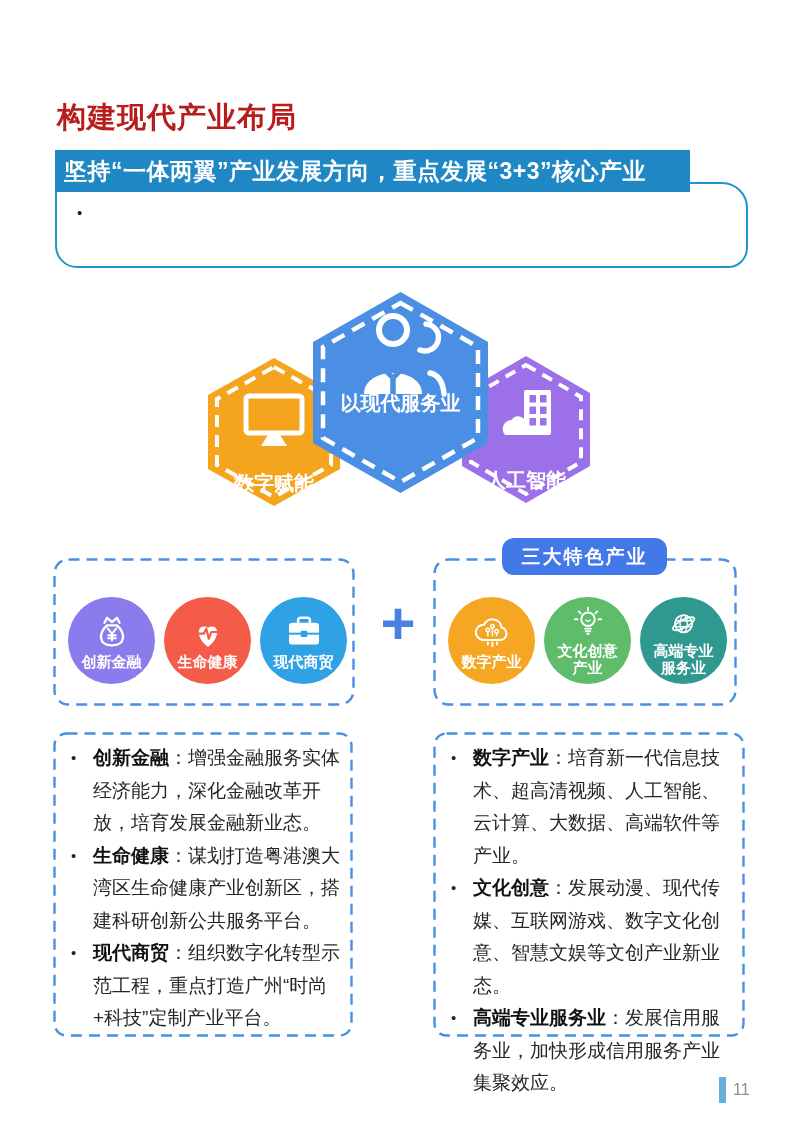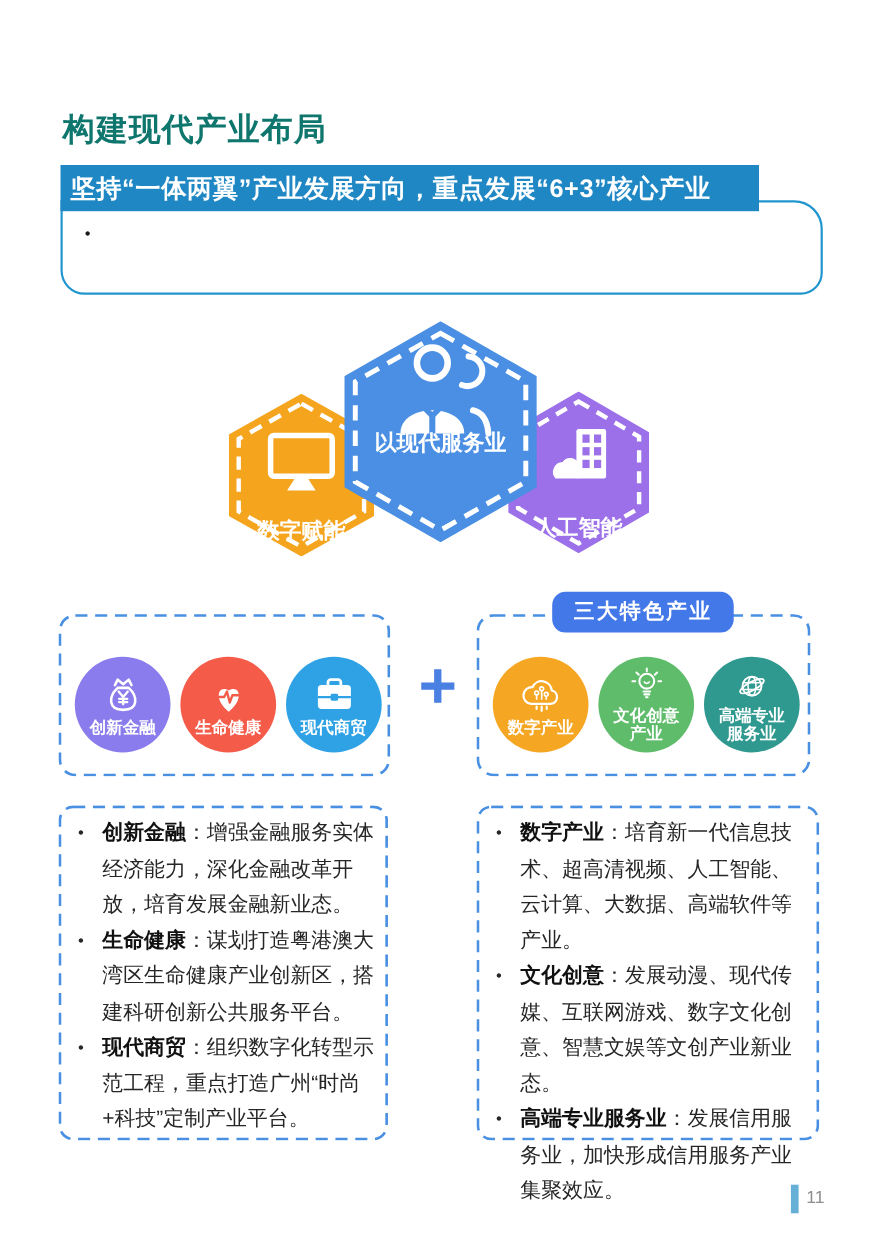--- a/index.html
+++ b/index.html
@@ -5,21 +5,21 @@
   * { margin:0; padding:0; box-sizing:border-box; }
   html,body { background:#e8e8e8; }
   body { font-family:"Liberation Sans","DejaVu Sans",sans-serif; }
   .page {
     position:relative; width:800px; height:1131px; margin:0 auto;
     background:#ffffff; overflow:hidden;
   }
   
   .doc-title {
     position:absolute; left:57px; top:98px;
-    font-size:29px; font-weight:bold; color:#0f766e; letter-spacing:1px;
+    font-size:29px; font-weight:bold; color:#b91c1c; letter-spacing:1px;
   }
   
   .banner {
     position:absolute; left:55px; top:150px; width:635px; height:42px;
     background:#1F87C4; color:#ffffff; font-size:23px; font-weight:bold;
     line-height:42px; padding-left:9px; letter-spacing:0.5px; z-index:3;
     white-space:nowrap;
   }
   .callout-box {
     position:absolute; left:55px; top:182px; width:693px; height:86px;
@@ -78,21 +78,21 @@
   .page-bar { position:absolute; left:719px; top:1077px; width:7px; height:26px; background:#66AFD6; }
   .page-num { position:absolute; left:733px; top:1081px; font-size:16px; color:#8E8E8E; }
 </style>
 </head>
 <body>
 
 <div class="page">
 
   <div class="doc-title">构建现代产业布局</div>
 
-  <div class="banner">坚持“一体两翼”产业发展方向，重点发展“6+3”核心产业</div>
+  <div class="banner">坚持“一体两翼”产业发展方向，重点发展“3+3”核心产业</div>
 
   <div class="callout-box">
     <div class="callout-inner">
       <div class="callout-line">
         <span class="bullet">•</span>
       </div>
     </div>
   </div>
 
   <div class="hex" style="left:208px; top:358px; width:132px; height:148px; z-index:1;">

